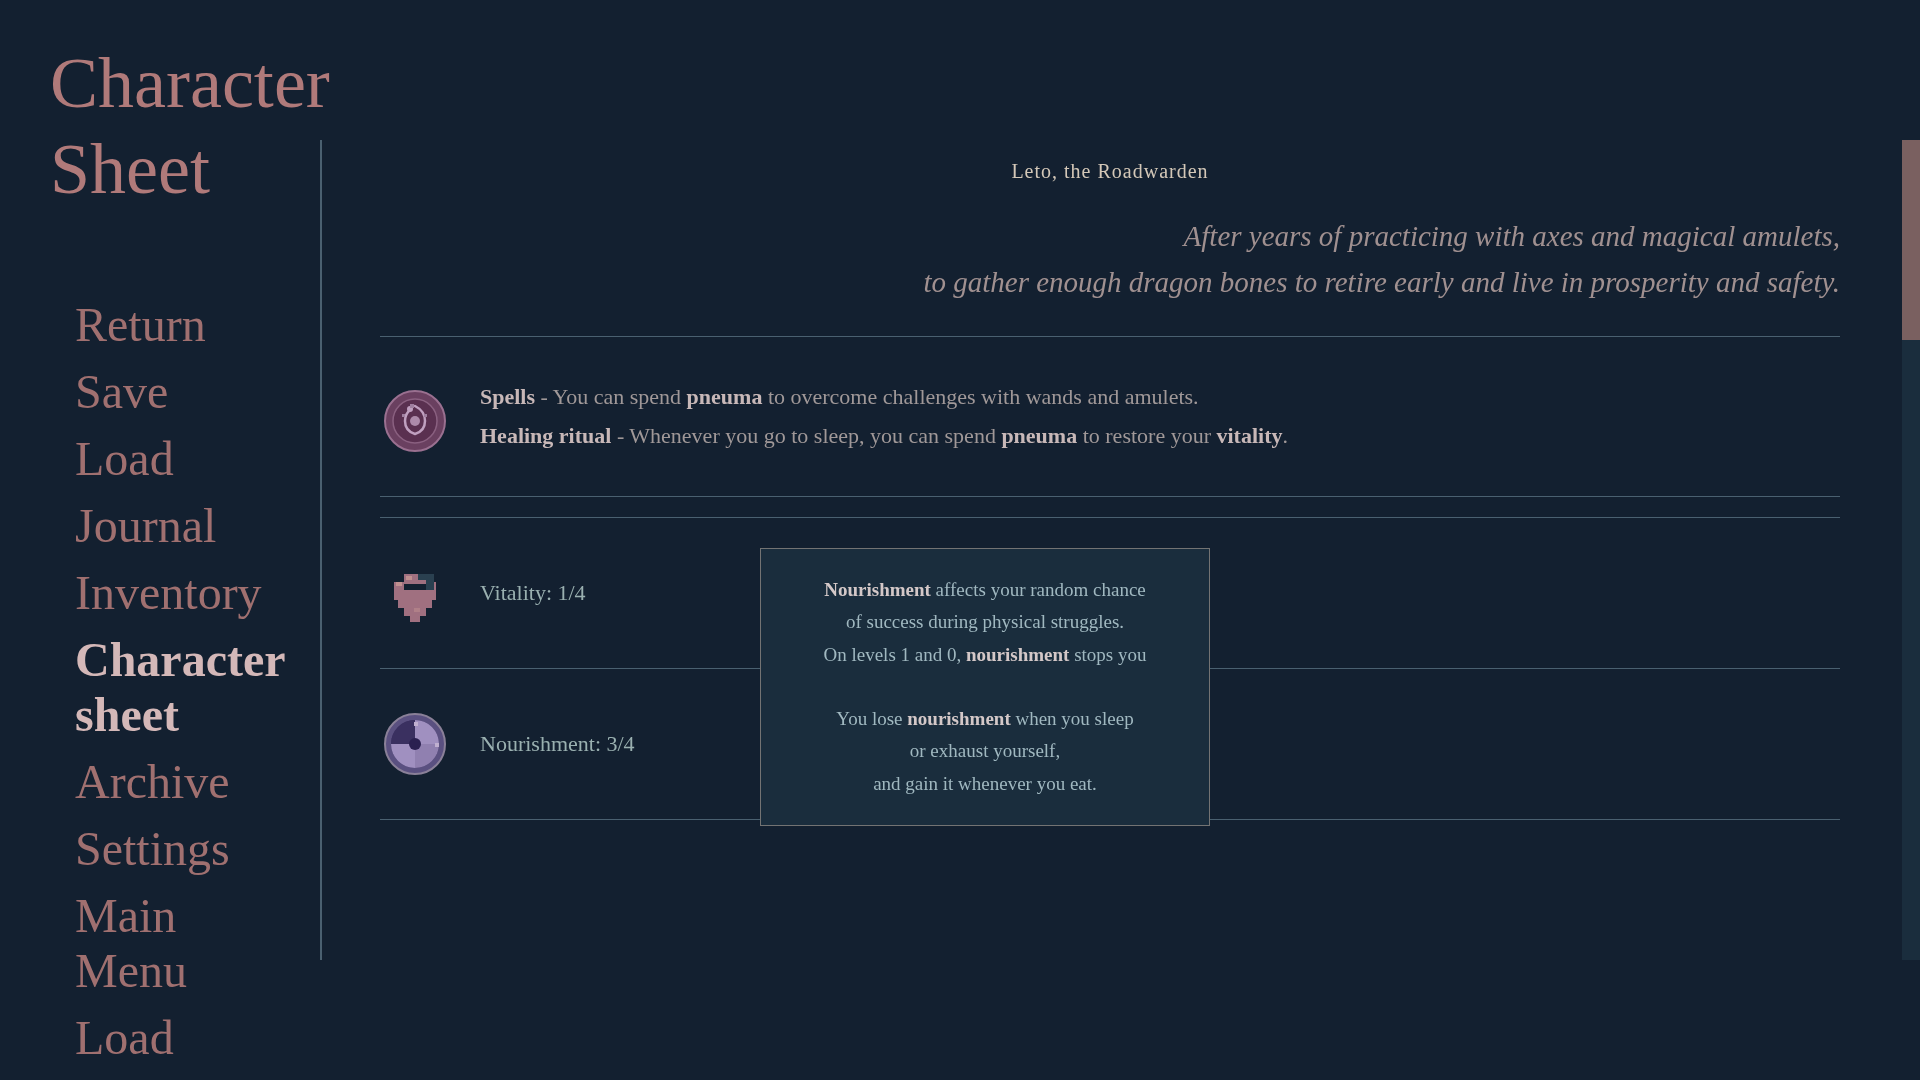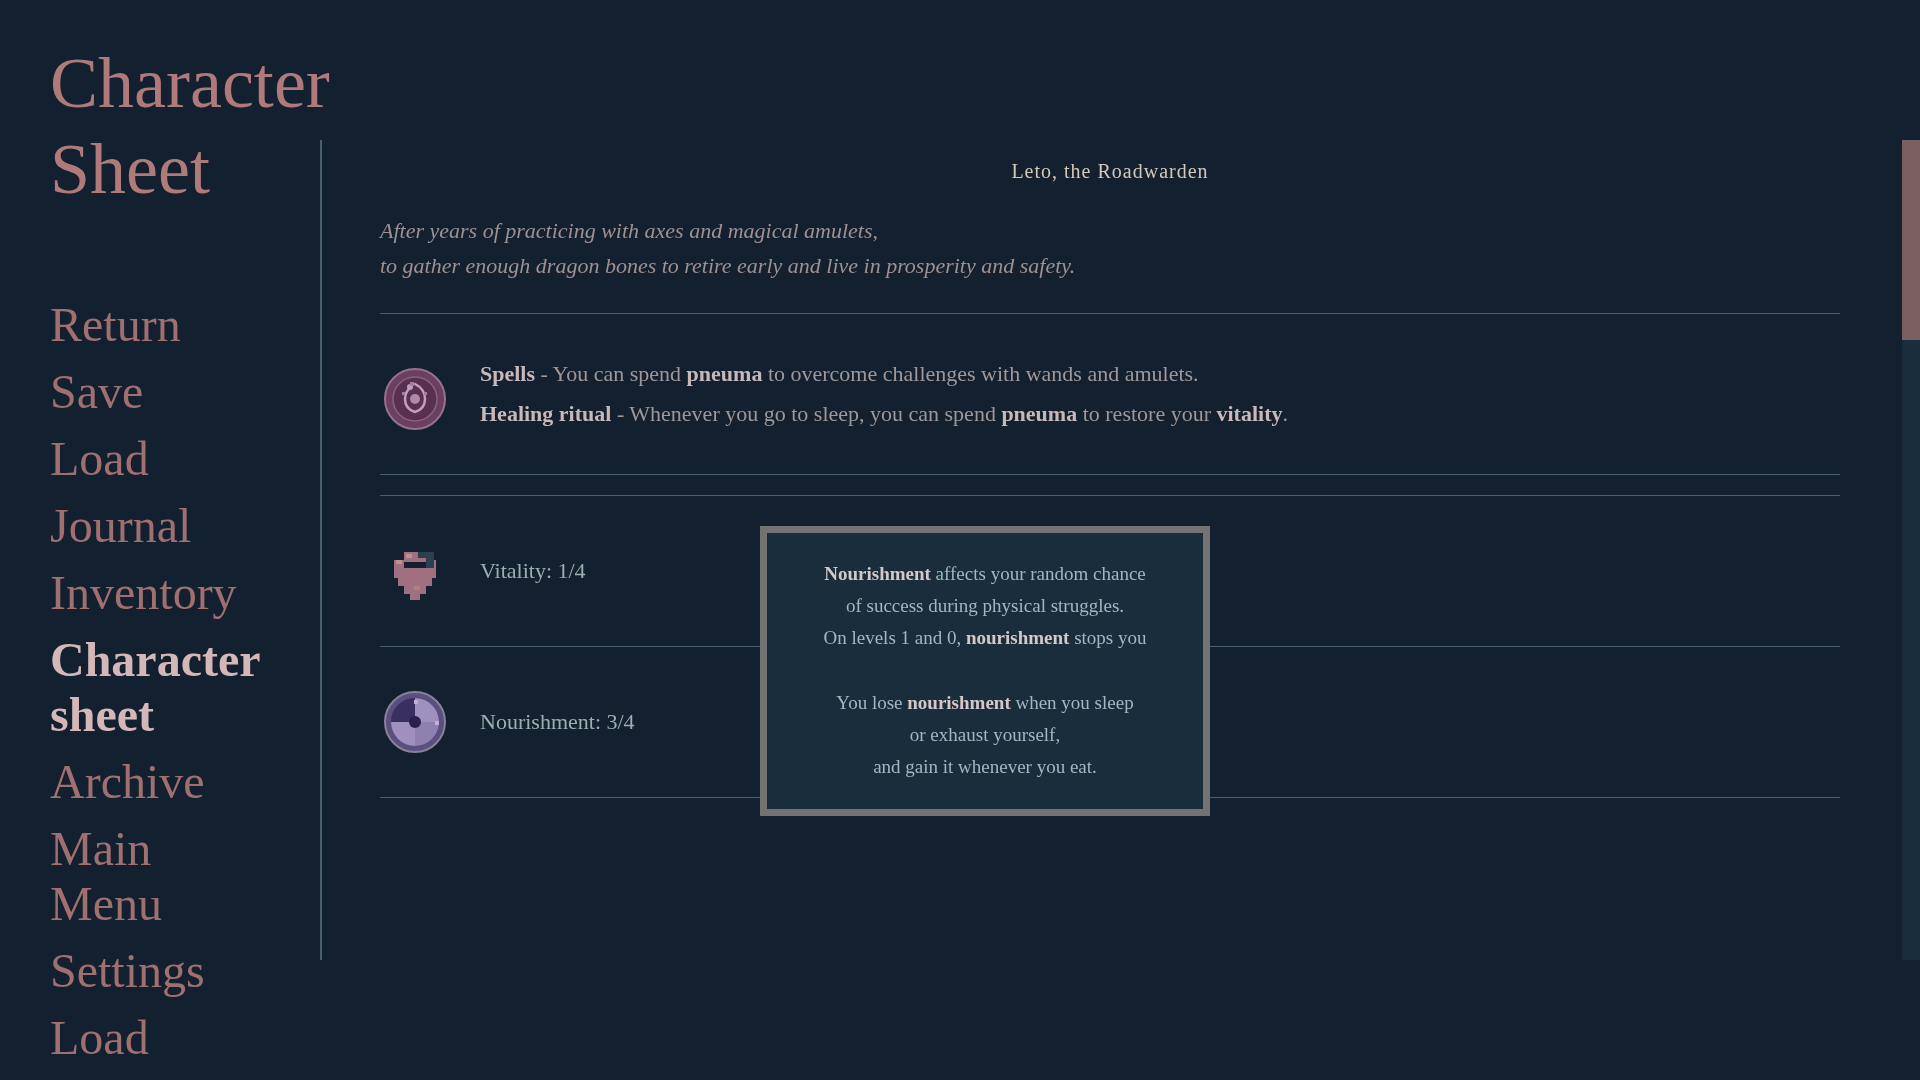--- a/index.html
+++ b/index.html
@@ -42,20 +42,21 @@
       margin-bottom: 40px;
     }
 
     .nav-item {
       font-size: 48px;
       color: #a07070;
       cursor: pointer;
       padding: 4px 0;
       transition: color 0.2s;
       font-weight: 400;
+      margin-left: 25px;
     }
 
     .nav-item.active {
       color: #d4b8b8;
       font-weight: 700;
     }
 
     
     .divider-vertical {
       position: absolute;
@@ -98,22 +99,22 @@
 
     .character-name {
       text-align: center;
       font-size: 20px;
       color: #d4c8b8;
       margin-bottom: 30px;
       letter-spacing: 0.05em;
     }
 
     .character-bio {
-      text-align: left;
-      font-size: 22px;
+      text-align: right;
+      font-size: 29px;
       color: #a09090;
       font-style: italic;
       line-height: 1.6;
       margin-bottom: 30px;
     }
 
     .section-divider {
       width: 100%;
       height: 1px;
       background-color: #4a6070;
@@ -174,21 +175,21 @@
       color: #9ab0b0;
     }
 
     
     .tooltip-box {
       position: absolute;
       left: 380px;
       top: 10px;
       width: 450px;
       background-color: #1a2d3d;
-      border: 7px solid #737373;
+      border: 1px solid #737373;
       padding: 25px 30px;
       font-size: 19px;
       color: #a0b8c0;
       line-height: 1.7;
       text-align: center;
       z-index: 10;
     }
 
     .tooltip-keyword {
       font-weight: 700;
@@ -211,22 +212,22 @@
   <h1 class="page-title">Character Sheet</h1>
 
   <div class="nav-menu">
     <div class="nav-item">Return</div>
     <div class="nav-item">Save</div>
     <div class="nav-item">Load</div>
     <div class="nav-item">Journal</div>
     <div class="nav-item">Inventory</div>
     <div class="nav-item active">Character sheet</div>
     <div class="nav-item">Archive</div>
+    <div class="nav-item">Settings</div>
     <div class="nav-item">Main Menu</div>
-    <div class="nav-item">Settings</div>
     <div class="nav-item">Load</div>
   </div>
 </div>
 
 <div class="divider-vertical"></div>
 
 <div class="scrollbar-track"></div>
 <div class="scrollbar-thumb"></div>
 
 <div class="main-content">

